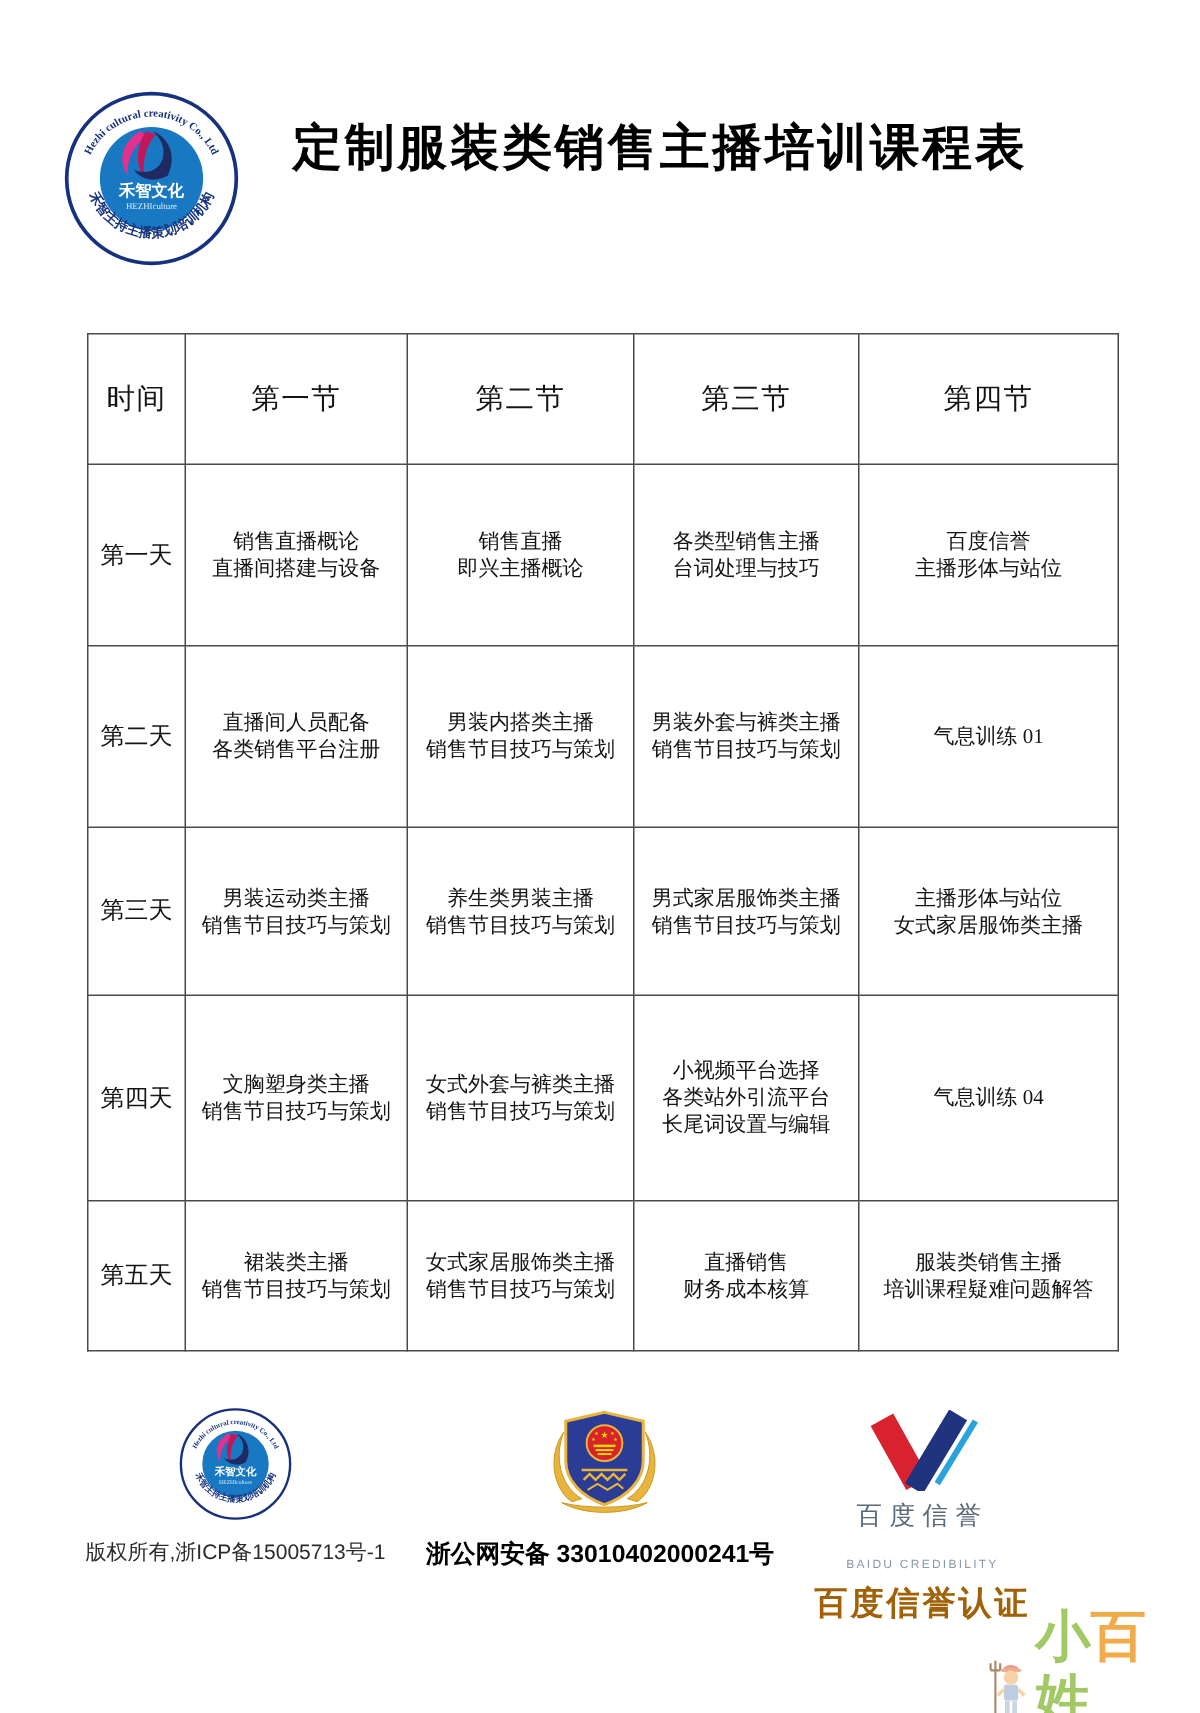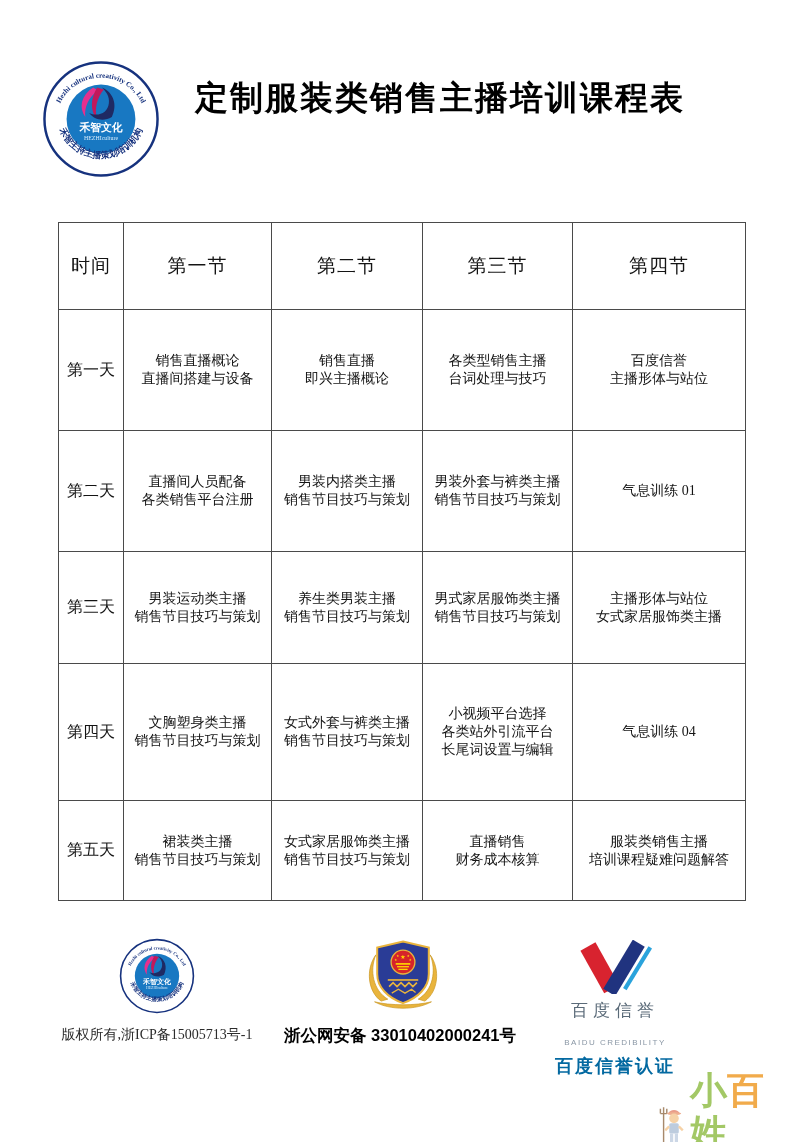--- a/index.html
+++ b/index.html
@@ -32,33 +32,33 @@
   table.course tbody tr:nth-child(4){height:137px;}
   table.course tbody tr:nth-child(5){height:100px;}
   .day-cell{font-size:16px;}
   .cell-lines{display:flex;flex-direction:column;align-items:center;justify-content:flex-end;}
   .cell-line{font-size:14px;white-space:nowrap;}
 
   
   .logo-small{left:119px;top:938px;width:76px;height:76px;}
   .copyright{
     left:57px;top:1026px;width:200px;text-align:center;
-    font-family:Liberation Serif, serif;font-size:14px;color:#2b2b2b;
+    font-family:Liberation Sans, sans-serif;font-size:14px;color:#2b2b2b;
   }
   .police-badge{left:360px;top:936px;width:86px;height:76px;}
   .police-record{
     left:275px;top:1025px;width:250px;text-align:center;
     font-family:"Liberation Sans", sans-serif;font-size:16.5px;font-weight:bold;color:#000;
   }
   .baidu-block{left:540px;top:940px;width:150px;text-align:center;
     font-family:"Liberation Sans", sans-serif;}
   .baidu-v{width:82px;height:54px;display:block;margin:0 auto;}
   .baidu-cn{font-size:17px;color:#5a6a78;letter-spacing:5px;margin-top:5px;}
   .baidu-en{font-size:8px;color:#8a97a5;letter-spacing:1.5px;margin-top:16px;}
-  .baidu-cert{font-size:18px;font-weight:bold;color:#0369a1;letter-spacing:2px;margin-top:7px;}
+  .baidu-cert{font-size:22px;font-weight:bold;color:#a16207;letter-spacing:2px;margin-top:7px;}
 
   
   .watermark{left:658px;top:1070px;width:140px;opacity:0.92;}
   .wm-row{display:flex;align-items:flex-end;}
   .farmer{width:32px;height:52px;flex:0 0 auto;}
   .wm-chars{font-family:"Liberation Sans", sans-serif;font-weight:bold;font-size:37px;line-height:42px;letter-spacing:0;}
   .wm-c1,.wm-c3{color:#9cc45a;}
   .wm-c2{color:#f0a43c;}
 </style>
 </head>

